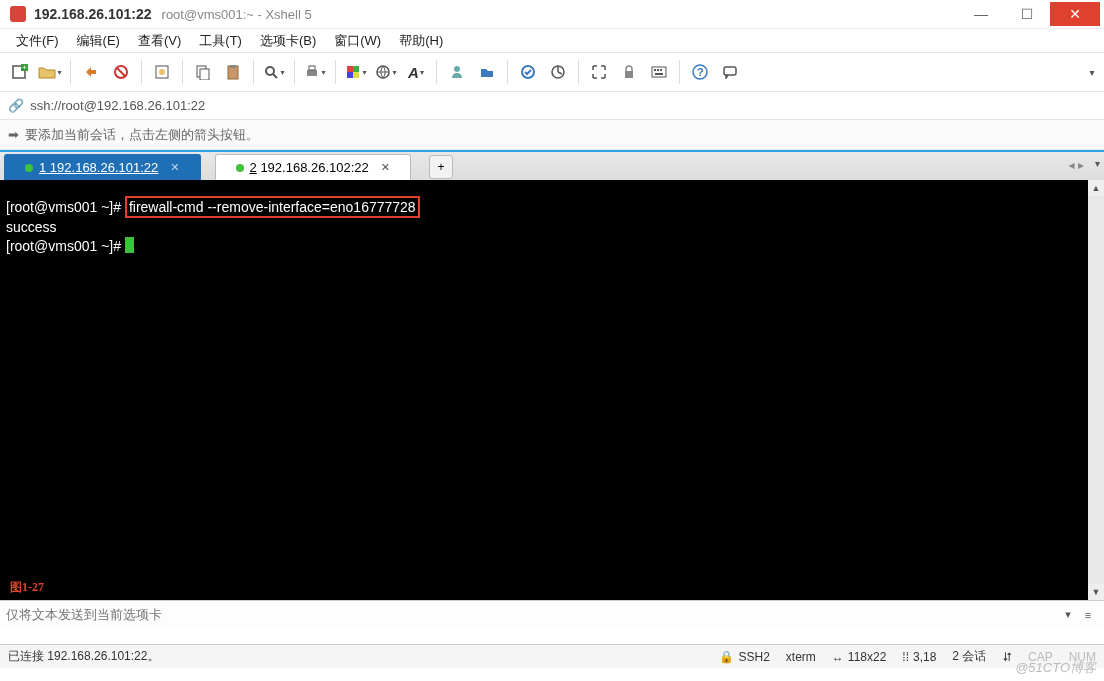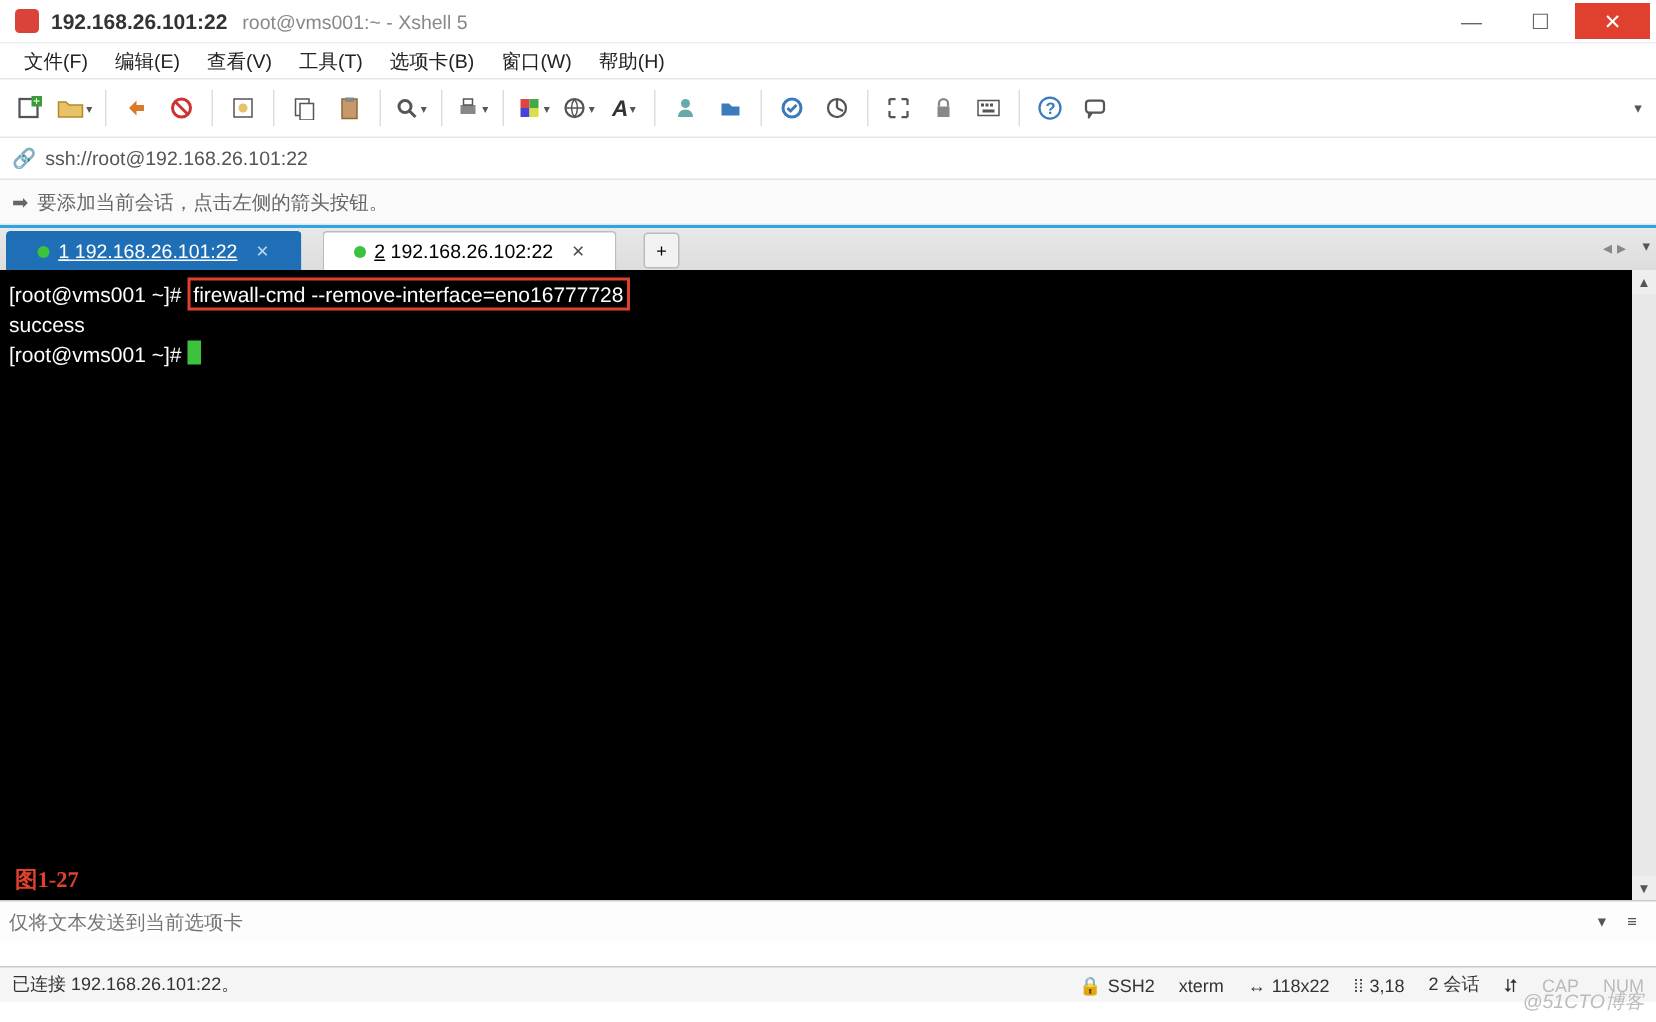--- a/index.html
+++ b/index.html
@@ -33,24 +33,24 @@
 .tab.active { background: #1e6fb5; color: #fff; border-color: #1e6fb5; }
 .tab .dot { width: 8px; height: 8px; border-radius: 50%; background: #3cc23c; }
 .tab.active .label { text-decoration: underline; }
 .tab .label .num { text-decoration: underline; }
 .tab .close { font-size: 11px; margin-left: 6px; opacity: 0.7; }
 .tab-add { width: 24px; height: 24px; display: flex; align-items: center; justify-content: center; background: #f2f2f2; border: 1px solid #bbb; margin-left: 4px; margin-bottom: 1px; border-radius: 3px; }
 .tabstrip .tab-arrows { position:absolute; right:20px; top:6px; font-size:12px; color:#888;}
 .tabstrip .tab-drop { position:absolute; right:4px; top:6px; font-size:10px; color:#555;}
 
 .terminal-wrap { position: relative; background: #000; height: 420px; display: flex; }
-.terminal { flex: 1; padding: 5px 6px; font-family: "Consolas", "Courier New", monospace; font-size: 14px; color: #fefefe; line-height: 18px; white-space: pre; overflow: hidden; position: relative; border-radius: 10px; }
+.terminal { flex: 1; padding: 16px 6px; font-family: "Consolas", "Courier New", monospace; font-size: 14px; color: #fefefe; line-height: 18px; white-space: pre; overflow: hidden; position: relative; border-radius: 10px; }
 .terminal .redbox { border: 2px solid #e0412e; padding: 0 2px; display: inline-block; }
 .terminal .annot { color: #e0412e; font-family: "Microsoft YaHei"; font-weight: bold; font-size: 14px; position: absolute; left: 270px; top: 44px; }
-.terminal .figlabel { position: absolute; left: 10px; bottom: 4px; color: #e0412e; font-weight: bold; font-family: "Microsoft YaHei"; font-size: 15px; }
+.terminal .figlabel { position: absolute; left: 10px; bottom: 4px; color: #e0412e; font-weight: bold; font-family: "Microsoft YaHei"; font-size: 12px; }
 .terminal .cursor { display: inline-block; width: 9px; height: 16px; background: #3cc23c; vertical-align: -2px; }
 .scrollbar { width: 16px; background: #f0f0f0; display: flex; flex-direction: column; }
 .scrollbar .sb-btn { height: 16px; display: flex; align-items: center; justify-content: center; font-size: 9px; color: #555; background: #eee; }
 .scrollbar .sb-track { flex: 1; background: #e8e8e8; }
 
 .inputbar { height: 28px; border-top: 1px solid #ccc; display: flex; align-items: center; padding: 0 6px; background: #fdfdfd; }
 .inputbar .inputfield { flex: 1; border: none; outline: none; font-size: 13px; color: #999; background: transparent; }
 .inputbar .in-btn { width: 20px; height: 20px; display: flex; align-items: center; justify-content: center; color: #555; font-size: 11px; }
 
 .statusbar { height: 24px; border-top: 1px solid #ccc; display: flex; align-items: center; padding: 0 8px; font-size: 12px; color: #333; gap: 16px; background: #f5f5f5; margin-top: 16px; }

